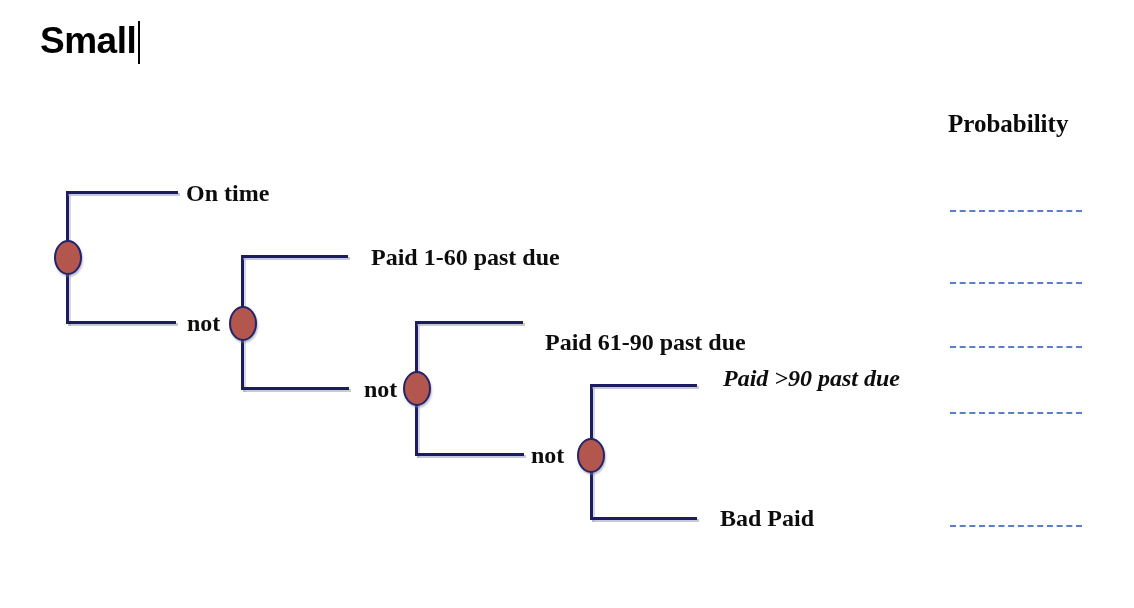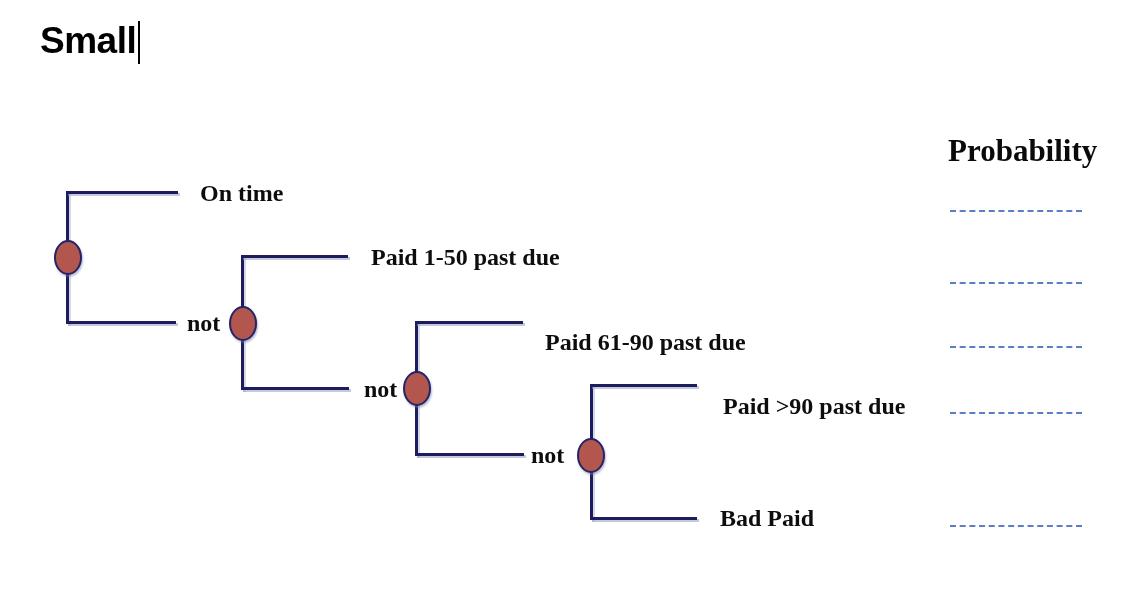--- a/index.html
+++ b/index.html
@@ -34,24 +34,23 @@
     vertical-align: bottom;
   }
 
   
   .prob-header {
     position: absolute;
     left: 948px;
     top: 110px;
     font-family: "Liberation Serif", serif;
     font-weight: bold;
-    font-size: 31px;
+    font-size: 25px;
     color: #0a0a0a;
     white-space: nowrap;
-    margin-top: 23px;
   }
 
   
   .h-line {
     position: absolute;
     height: 3px;
     background: #1c1c5e;
     box-shadow: 2px 2px 0 rgba(150,158,190,0.55);
   }
   .v-line {
@@ -99,42 +98,42 @@
 <div class="canvas">
 
   <div class="slide-title"><span>Small</span><span class="caret"></span></div>
 
   <div class="prob-header">Probability</div>
 
   <div class="v-line" style="left:66px; top:191px; height:133px;"></div>
   <div class="h-line" style="left:66px; top:191px; width:112px;"></div>
   <div class="h-line" style="left:66px; top:321px; width:110px;"></div>
   <div class="node" style="left:54px; top:240px;"></div>
-  <div class="branch-label" style="left:186px; top:180px;margin-left:14px;">On time</div>
+  <div class="branch-label" style="left:186px; top:180px;">On time</div>
   <div class="not-label" style="left:187px; top:310px;">not</div>
 
   <div class="v-line" style="left:241px; top:255px; height:135px;"></div>
   <div class="h-line" style="left:241px; top:255px; width:107px;"></div>
   <div class="h-line" style="left:241px; top:387px; width:108px;"></div>
   <div class="node" style="left:229px; top:306px;"></div>
-  <div class="branch-label" style="left:371px; top:244px;">Paid 1-50 past due</div>
+  <div class="branch-label" style="left:371px; top:244px;">Paid 1-60 past due</div>
   <div class="not-label" style="left:364px; top:376px;">not</div>
 
   <div class="v-line" style="left:415px; top:321px; height:135px;"></div>
   <div class="h-line" style="left:415px; top:321px; width:108px;"></div>
   <div class="h-line" style="left:415px; top:453px; width:109px;"></div>
   <div class="node" style="left:403px; top:371px;"></div>
   <div class="branch-label" style="left:545px; top:311px;margin-top:18px;">Paid 61-90 past due</div>
   <div class="not-label" style="left:531px; top:442px;">not</div>
 
   <div class="v-line" style="left:590px; top:384px; height:136px;"></div>
   <div class="h-line" style="left:590px; top:384px; width:107px;"></div>
   <div class="h-line" style="left:590px; top:517px; width:107px;"></div>
   <div class="node" style="left:577px; top:438px;"></div>
-  <div class="branch-label" style="left:723px; top:393px;">Paid &gt;90 past due</div>
+  <div class="branch-label" style="left:723px; top:365px;font-style:italic;">Paid &gt;90 past due</div>
   <div class="branch-label" style="left:720px; top:505px;">Bad Paid</div>
 
   <div class="prob-blank" style="top:210px;"></div>
   <div class="prob-blank" style="top:282px;"></div>
   <div class="prob-blank" style="top:346px;"></div>
   <div class="prob-blank" style="top:412px;"></div>
   <div class="prob-blank" style="top:525px;"></div>
 
 </div>
 

